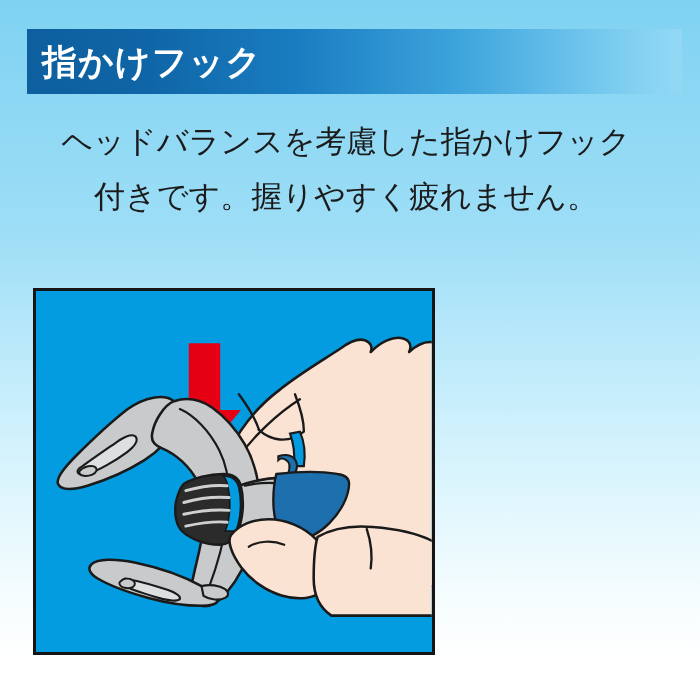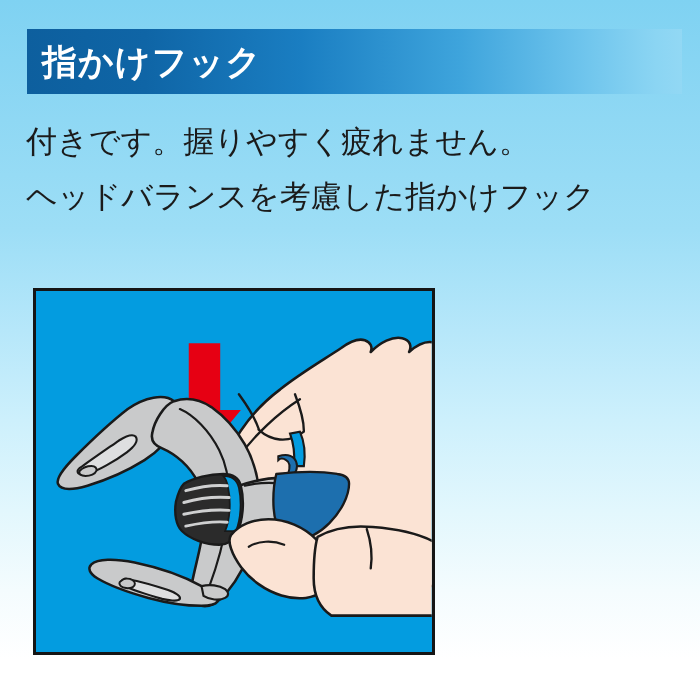--- a/index.html
+++ b/index.html
@@ -20,20 +20,21 @@
     background: linear-gradient(to bottom,
         #7fd2f2 0px,
         #8fd8f4 120px,
         #9ddef6 230px,
         #b6e7fa 330px,
         #cdf0fc 420px,
         #e2f7fd 510px,
         #f4fcfe 590px,
         #ffffff 660px,
         #ffffff 700px);
+    text-align: center;
   }
 
   
   #header-banner {
     position: absolute;
     left: 27px;
     top: 29px;
     width: 655px;
     height: 65px;
     background: linear-gradient(to right,
@@ -93,22 +94,22 @@
 </style>
 </head>
 <body>
 
 <div id="page">
 
   <div id="header-banner"></div>
   <div id="header-title">指かけフック</div>
 
   <div id="body-copy">
+    <span class="copy-line">ヘッドバランスを考慮した指かけフック</span>
     <span class="copy-line">付きです。握りやすく疲れません。</span>
-    <span class="copy-line">ヘッドバランスを考慮した指かけフック</span>
   </div>
 
   <div id="illustration-panel">
     <svg id="illustration-svg" viewBox="0 0 402 367">
 
       <defs>
         <clipPath id="panelClip">
           <rect x="0" y="0" width="402" height="367"></rect>
         </clipPath>
       </defs>

